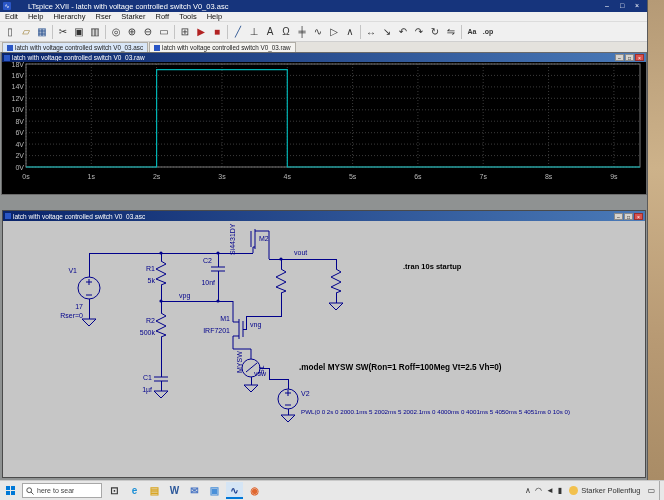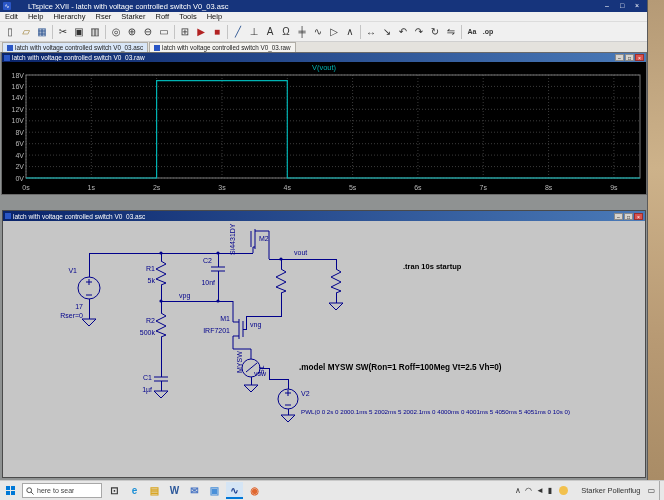--- a/index.html
+++ b/index.html
@@ -58,21 +58,21 @@
 .start{width:16px;height:18px;display:flex;align-items:center;justify-content:center}
 .winlogo{display:grid;grid-template-columns:4px 4px;grid-template-rows:4px 4px;gap:1px}
 .winlogo i{background:#0078d7;display:block}
 .searchbox{display:flex;align-items:center;gap:3px;background:#fff;border:1px solid #a8a8a8;height:15px;width:80px;padding:0 3px;flex:0 0 auto}
 .searchtext{font-size:7px;color:#444;white-space:nowrap;overflow:hidden}
 .task-icons{display:flex;gap:3px;align-items:center}
 .task-ico{width:17px;height:17px;text-align:center;line-height:17px;font-size:10px;font-weight:bold}
 .task-ico.active{background:#d5e5f5;box-shadow:inset 0 -2px 0 #0078d7}
 .tray{margin-left:auto;display:flex;align-items:center;gap:4px}
 .tray-ico{font-size:8px;color:#333}
-.weather{display:flex;align-items:center;gap:13px;padding:0 3px}
+.weather{display:flex;align-items:center;gap:3px;padding:0 3px}
 .sun{width:9px;height:9px;border-radius:50%;background:#f2c14e;display:inline-block}
 .weather-label{font-size:7.5px;color:#333;white-space:nowrap}
 .showdesk{width:3px;height:20px;border-left:1px solid #aaa}
 </style>
 </head>
 <body>
 
 <div class="screen">
   <div class="desktop"></div>
 
@@ -152,21 +152,20 @@
       <div class="childbar">
         <span class="mini-icon"></span>
         <span class="child-title">latch with voltage controlled switch V0_03.raw</span>
         <span class="child-btns">
           <span class="child-btn">–</span>
           <span class="child-btn">□</span>
           <span class="child-btn close">×</span>
         </span>
       </div>
       <div class="waveplot">
-        <div class="trace-name">V(vout)</div>
         <svg id="wave-svg" width="644" height="121" viewBox="0 0 644 121">
             <line class="grid" x1="24.0" y1="2" x2="24.0" y2="105"></line>
             <line class="grid" x1="89.3" y1="2" x2="89.3" y2="105"></line>
             <line class="grid" x1="154.6" y1="2" x2="154.6" y2="105"></line>
             <line class="grid" x1="220.0" y1="2" x2="220.0" y2="105"></line>
             <line class="grid" x1="285.3" y1="2" x2="285.3" y2="105"></line>
             <line class="grid" x1="350.6" y1="2" x2="350.6" y2="105"></line>
             <line class="grid" x1="415.9" y1="2" x2="415.9" y2="105"></line>
             <line class="grid" x1="481.2" y1="2" x2="481.2" y2="105"></line>
             <line class="grid" x1="546.6" y1="2" x2="546.6" y2="105"></line>

